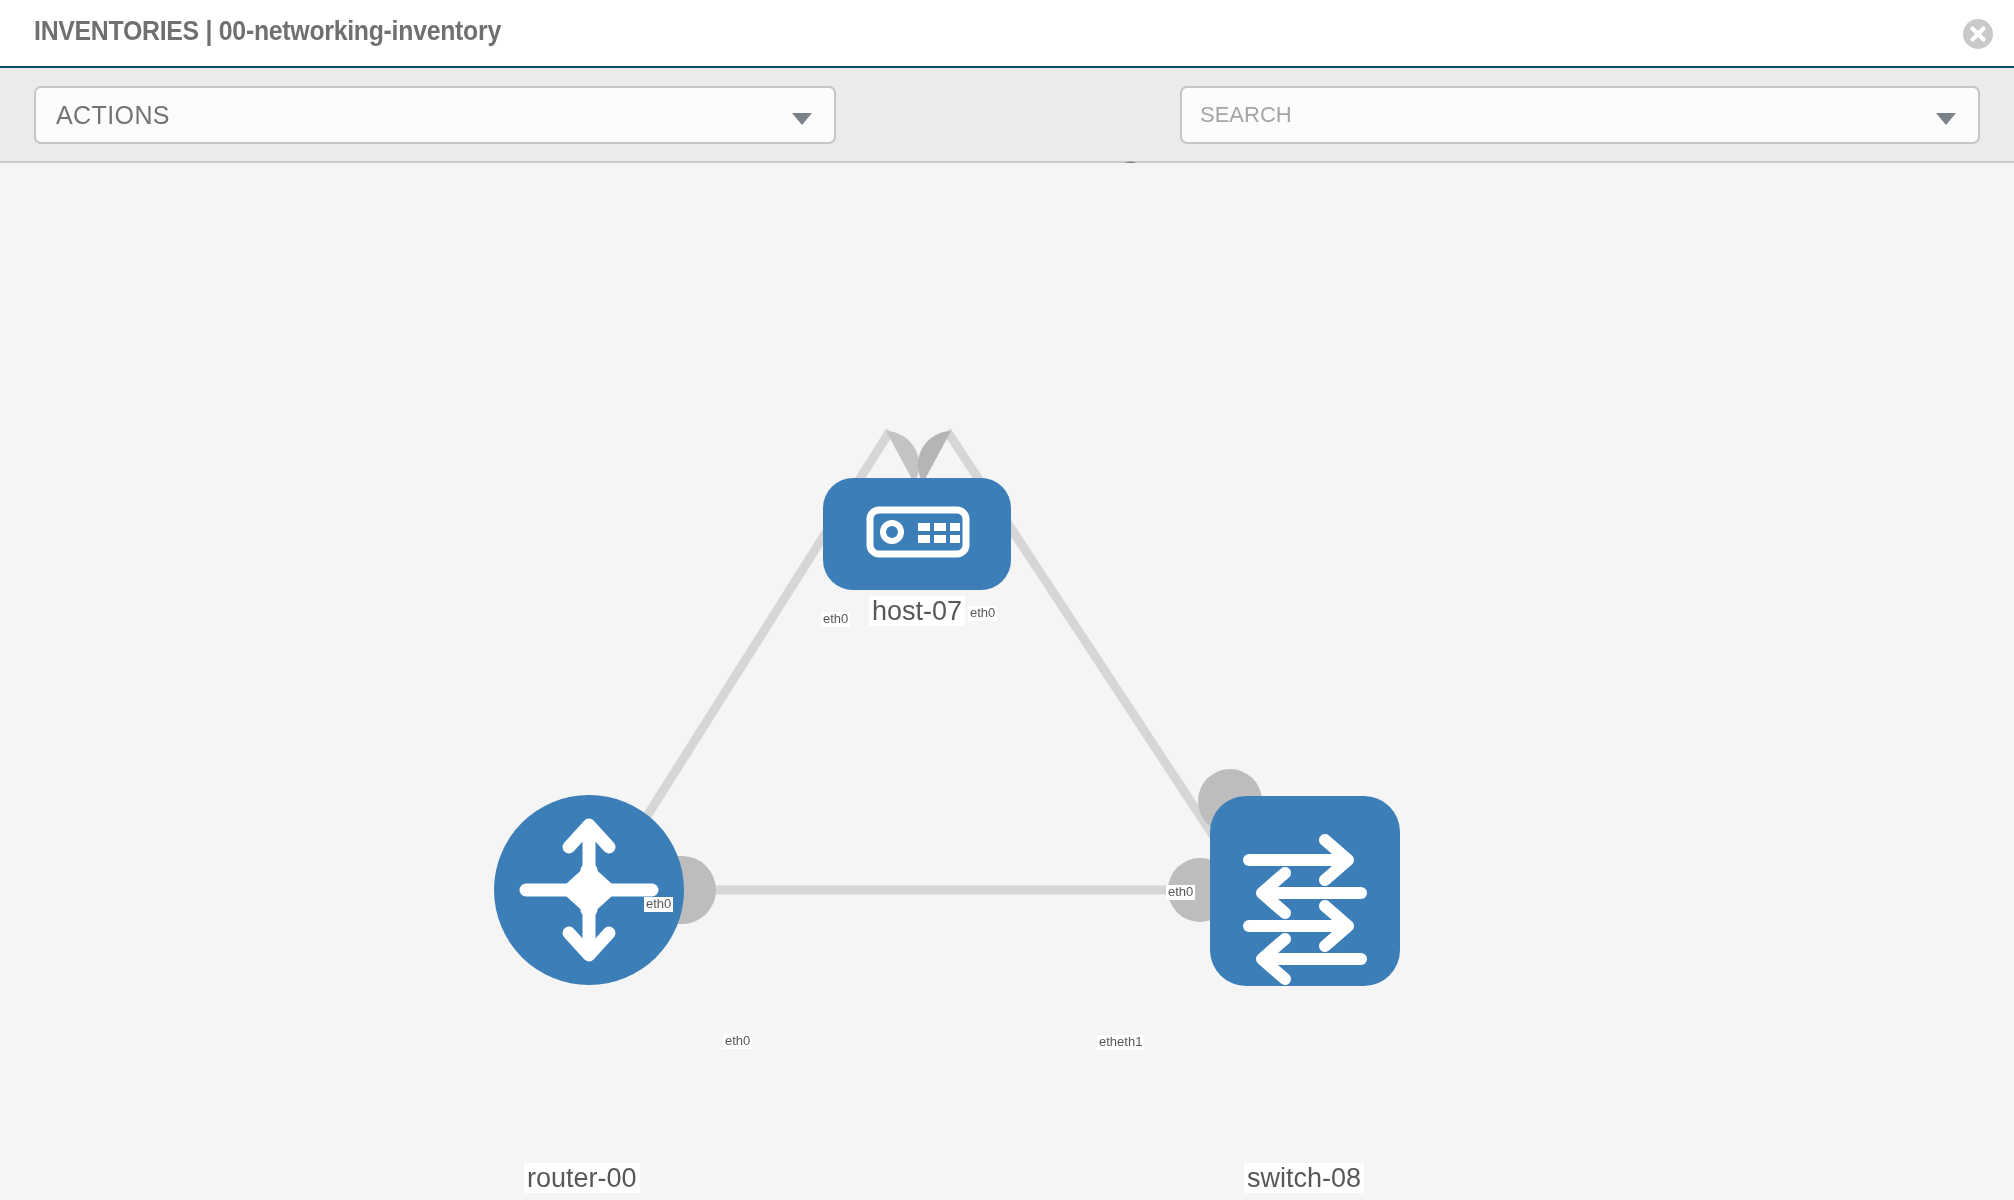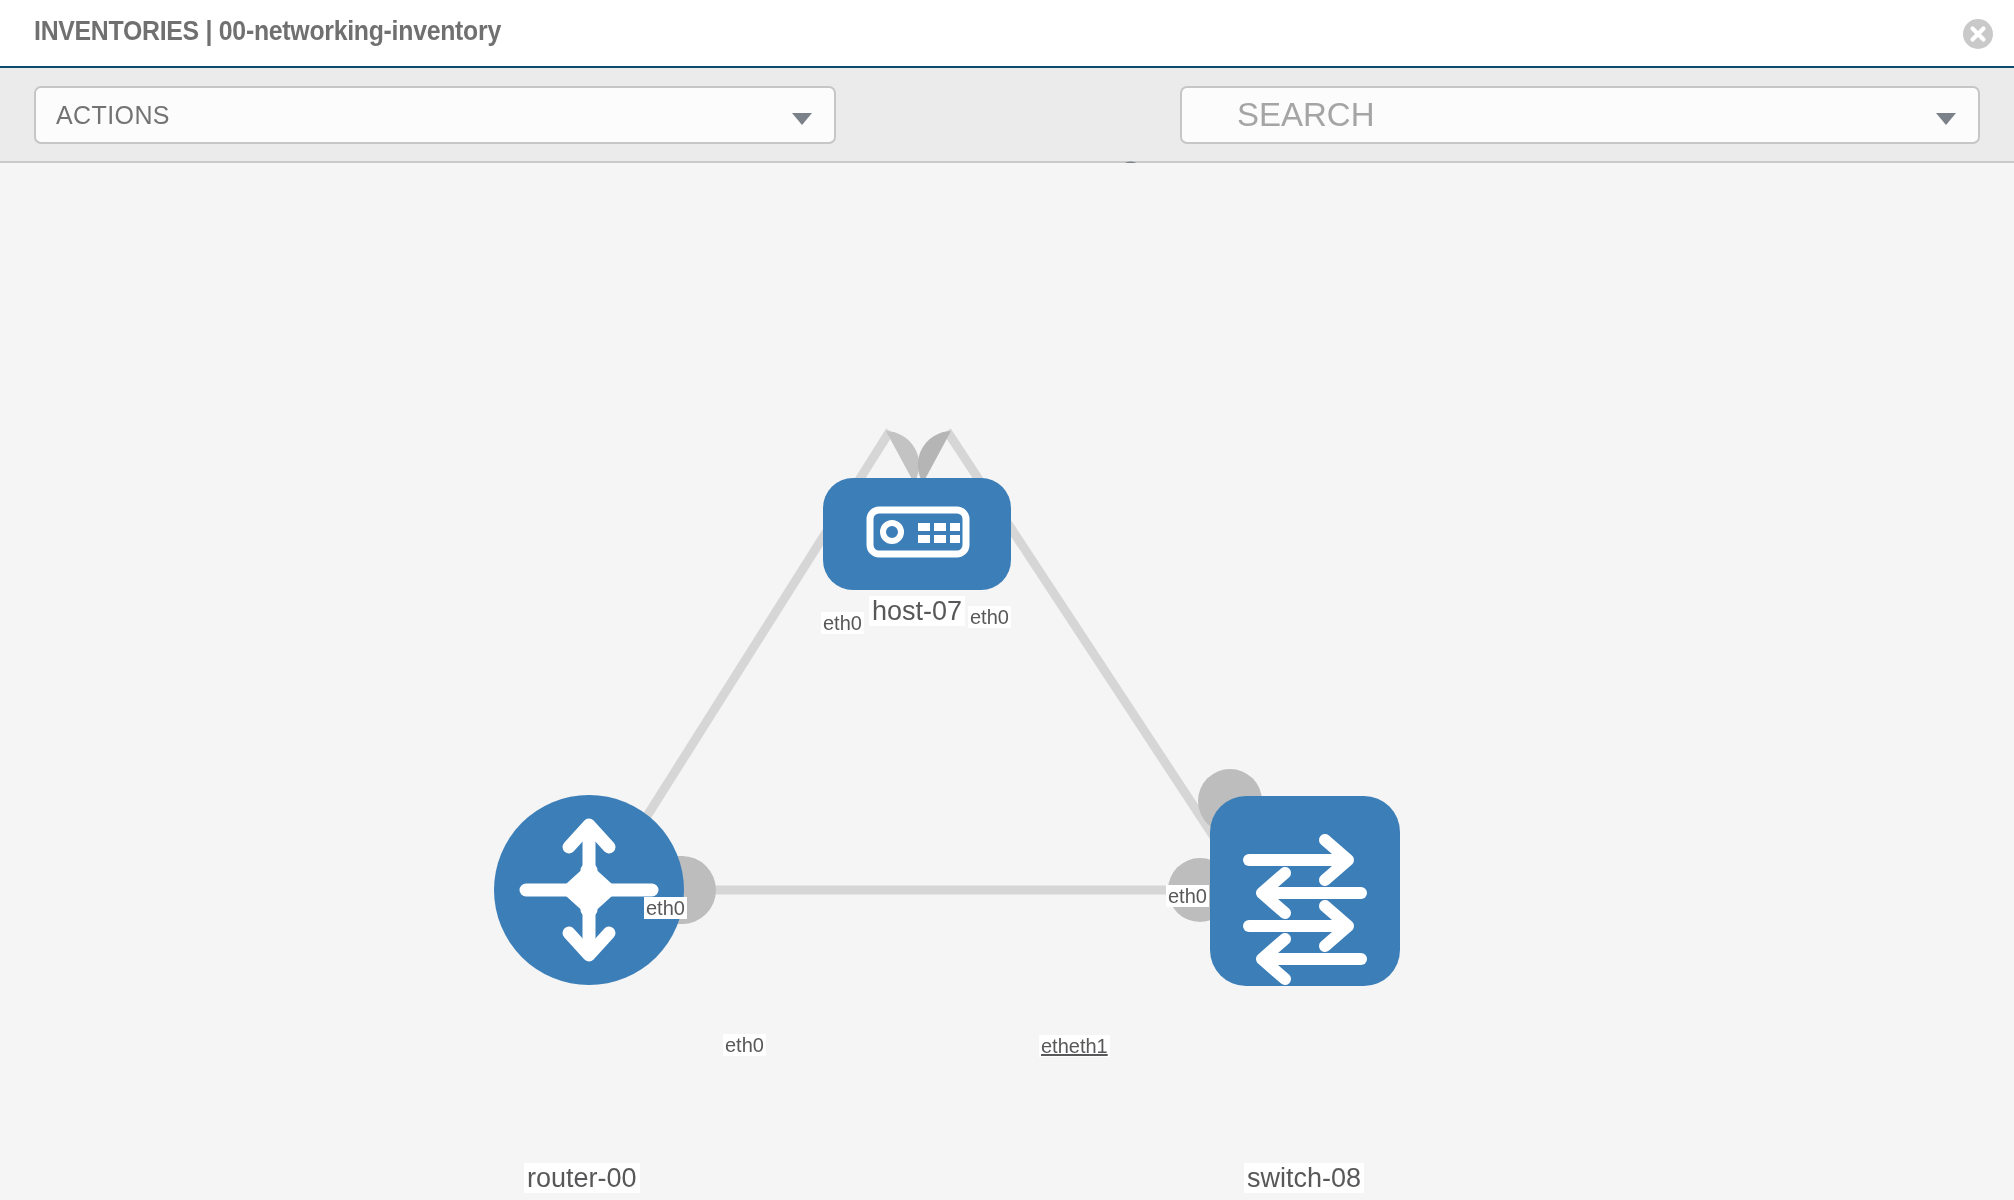--- a/index.html
+++ b/index.html
@@ -126,23 +126,22 @@
   #search-input {
     position: absolute;
     left: 18px;
     top: 0;
     width: 720px;
     height: 54px;
     border: none;
     outline: none;
     background: transparent;
     font-family: "Liberation Sans", sans-serif;
-    font-size: 33px;
+    font-size: 22px;
     color: #6a6a6a;
-    margin-left: 37px;
   }
   #search-input::placeholder { color: #a5a5a5; }
 
   
   #canvas {
     position: absolute;
     left: 0; top: 163px;
     width: 2014px;
     height: 1037px;
     background: #f5f5f5;
@@ -161,21 +160,21 @@
     font-size: 27px;
     color: #58585a;
     background: #ffffff;
     padding: 0 3px;
     white-space: nowrap;
     line-height: 1.12;
   }
 
   .edge-label {
     position: absolute;
-    font-size: 20px;
+    font-size: 13px;
     color: #58585a;
     background: #ffffff;
     padding: 0 2px;
     white-space: nowrap;
     line-height: 1.12;
   }
 </style>
 </head>
 <body>
 
@@ -314,16 +313,16 @@
     <div class="edge-label" style="left:821px; top:449px;">eth0</div>
 
     <div class="edge-label" style="left:968px; top:443px;">eth0</div>
 
     <div class="edge-label" style="left:644px; top:734px;">eth0</div>
 
     <div class="edge-label" style="left:1166px; top:722px;">eth0</div>
 
     <div class="edge-label" style="left:723px; top:871px;">eth0</div>
 
-    <div class="edge-label" style="left:1039px; top:872px;text-decoration:underline;">etheth1</div>
+    <div class="edge-label" style="left:1097px; top:872px;">etheth1</div>
 
   </div>
 </div>
 
 </body></html>

